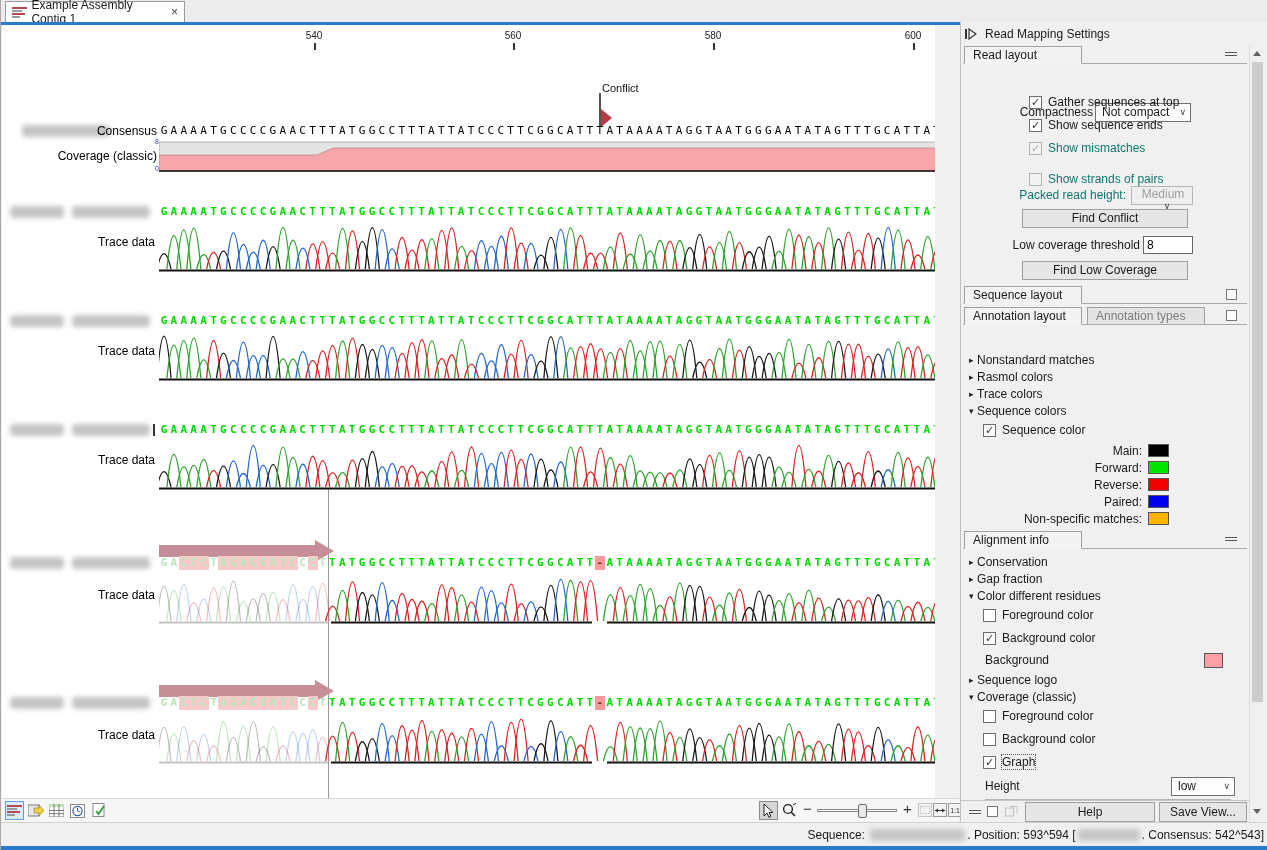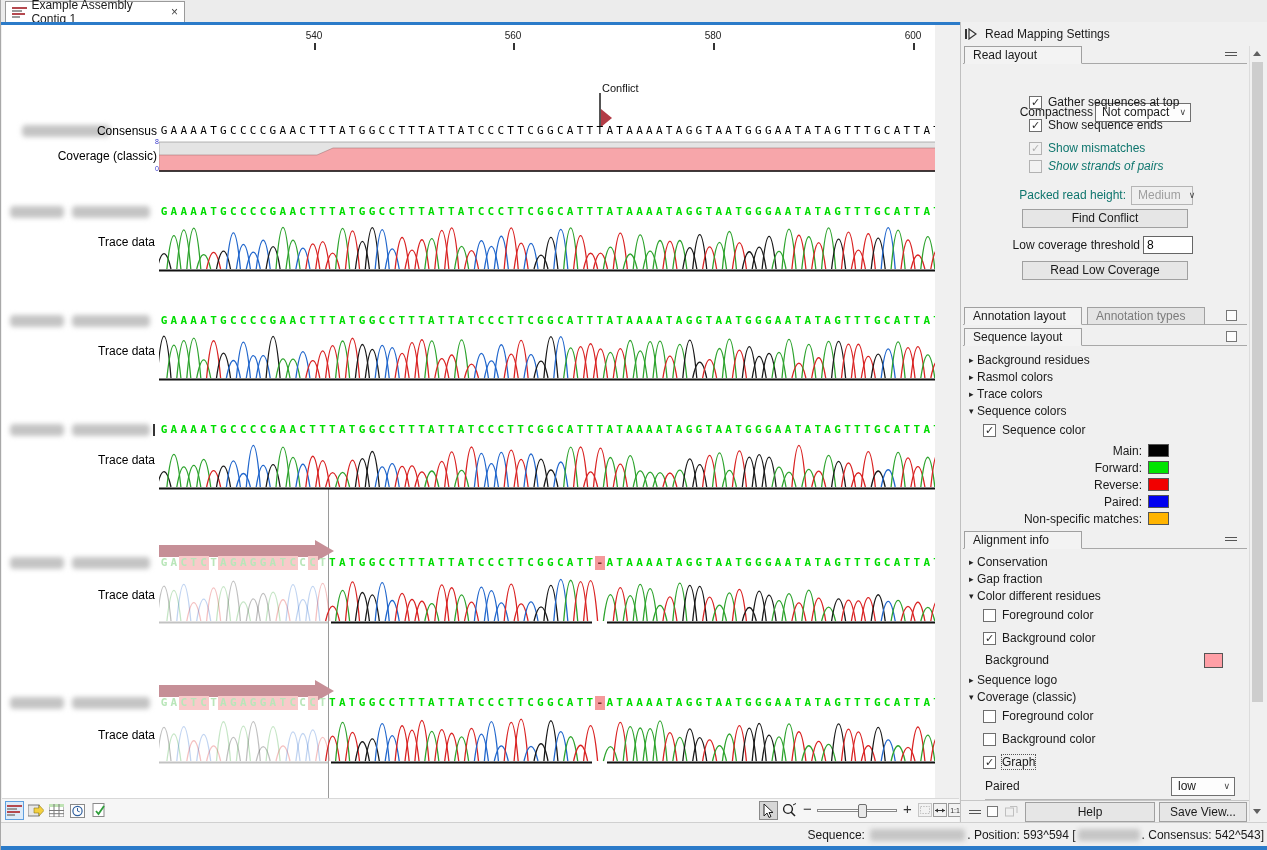--- a/index.html
+++ b/index.html
@@ -56,21 +56,21 @@
   .sectab { position:absolute; left:1px; top:0; height:18px; padding:1px 10px 0 8px; background:#f3f3f3; border:1px solid #a0a0a0; border-bottom:1px solid #f3f3f3; min-width:118px; }
   .sectab.inactive { background:#e4e4e4; color:#7c7c7c; border-bottom:1px solid #a8a8a8; }
   .minimize { position:absolute; right:10px; top:6px; width:12px; height:4px; border-top:1px solid #555; border-bottom:1px solid #555; }
   .floaticon { position:absolute; right:10px; top:3px; width:11px; height:11px; border:1px solid #777; background:#fdfdfd; }
   .prow { position:absolute; left:2px; width:284px; display:flex; align-items:center; }
   .cb { width:13px; height:13px; border:1px solid #6e6e6e; background:#fff; display:inline-flex; align-items:center; justify-content:center; font-size:11px; line-height:11px; color:#2d2d2d; margin-right:6px; flex:none; }
   .cb.dis { border-color:#b2b2b2; background:#f2f2f2; color:#b0b0b0; }
   .dis-label { color:#0f766e; }
   .selectbox { height:19px; border:1px solid #707070; background:#fdfdfd; display:inline-flex; align-items:center; justify-content:space-between; padding:0 4px 0 6px; }
   .selectbox .chevd { font-size:9px; color:#444; margin-left:8px; }
-  .selectbox.dis { border-color:#b5b5b5; background:#efefef; color:#9e9e9e; }
+  .selectbox.dis { border-color:#b5b5b5; background:#efefef; color:#9e9e9e;flex-direction:column; }
   .pbtn { height:19px; border:1px solid #a0a0a0; background:#e6e6e6; display:flex; align-items:center; justify-content:center; }
   .treearrow { display:inline-block; width:14px; font-size:9px; color:#222; flex:none; }
   .swatch { border:1px solid #555; flex:none; }
   .focusbox { outline:1px dotted #555; }
   #panel-footer { position:absolute; left:0; top:778px; width:288px; height:22px; border-top:1px solid #c6c6c6; background:#f0f0f0; }
   .fbtn { position:absolute; top:1px; height:20px; border:1px solid #a0a0a0; background:#e6e6e6; display:flex; align-items:center; justify-content:center; }
 
   
   #psb { position:absolute; left:288px; top:24px; width:15px; height:775px; background:#f0f0f0; border-left:1px solid #dcdcdc; }
 
@@ -681,58 +681,58 @@
           <span>Gather sequences at top</span>
         </div>
         <div class="prow" style="top: 93px; height: 20px; padding-left: 66px;">
           <span class="cb">✓</span>
           <span>Show sequence ends</span>
         </div>
         <div class="prow" style="top: 116px; height: 20px; padding-left: 66px;">
           <span class="cb dis">✓</span>
           <span class="dis-label">Show mismatches</span>
         </div>
-        <div class="prow" style="top: 134px; height: 20px; padding-left: 66px; font-style: italic;">
+        <div class="prow" style="top: 147px; height: 20px; padding-left: 66px;">
           <span class="cb dis"></span>
           <span class="dis-label">Show strands of pairs</span>
         </div>
         <div class="prow" style="top: 162px; height: 22px; justify-content: flex-end; padding-right: 54px; gap: 5px;">
           <span class="dis-label">Packed read height:</span>
           <span class="selectbox dis" style="width: 62px;">
             <span>Medium</span>
             <span class="chevd">∨</span>
           </span>
         </div>
         <div class="prow" style="top: 185px; height: 22px; justify-content: center;">
           <div class="pbtn" style="width: 166px;">Find Conflict</div>
         </div>
         <div class="prow" style="top: 211px; height: 24px; justify-content: flex-end; padding-right: 54px; gap: 3px;">
           <span>Low coverage threshold</span>
           <input value="8" style="width: 50px; height: 18px; border: 1px solid rgb(102, 102, 102); padding: 0px 3px; font: 12px &quot;Liberation Sans&quot;, sans-serif;">
         </div>
         <div class="prow" style="top: 237px; height: 22px; justify-content: center;">
-          <div class="pbtn" style="width: 166px;">Read Low Coverage</div>
+          <div class="pbtn" style="width: 166px;">Find Low Coverage</div>
         </div>
       </div>
 
-    <div class="sechdr" style="top:264px;margin-top:42px;">
+    <div class="sechdr" style="top:264px;">
       <div class="sectab">Sequence layout</div>
       <div class="floaticon"></div>
     </div>
 
     <div class="sechdr" style="top:285px;">
       <div class="sectab">Annotation layout</div>
       <div class="sectab inactive" style="left:124px;">Annotation types</div>
       <div class="floaticon"></div>
     </div>
 
     <div id="sec-residue" style="position: absolute; left: 0px; width: 288px; top: 0px;">
         <div class="prow" style="top: 330px; height: 16px;">
           <span class="treearrow" style="padding-left: 6px;">▸</span>
-          <span>Background residues</span>
+          <span>Nonstandard matches</span>
         </div>
         <div class="prow" style="top: 347px; height: 16px;">
           <span class="treearrow" style="padding-left: 6px;">▸</span>
           <span>Rasmol colors</span>
         </div>
         <div class="prow" style="top: 364px; height: 16px;">
           <span class="treearrow" style="padding-left: 6px;">▸</span>
           <span>Trace colors</span>
         </div>
         <div class="prow" style="top: 381px; height: 16px;">
@@ -808,21 +808,21 @@
         </div>
         <div class="prow" style="top: 707px; height: 20px; padding-left: 20px;">
           <span class="cb"></span>
           <span>Background color</span>
         </div>
         <div class="prow" style="top: 730px; height: 20px; padding-left: 20px;">
           <span class="cb">✓</span>
           <span class="focusbox">Graph</span>
         </div>
         <div class="prow" style="top: 753px; height: 22px; padding-left: 22px; padding-right: 12px; justify-content: space-between;">
-          <span>Paired</span>
+          <span>Height</span>
           <span class="selectbox" style="width: 64px;">
             <span>low</span>
             <span class="chevd">∨</span>
           </span>
         </div>
         <div class="prow"></div>
         <div style="position: absolute; left: 24px; top: 777px; width: 246px; height: 6px; border-top: 1px solid rgb(181, 181, 181); border-right: 1px solid rgb(181, 181, 181); border-left: 1px solid rgb(181, 181, 181); border-image: initial; border-bottom: none; background: rgb(239, 239, 239);"></div>
       </div>
 
     <div id="psb">

